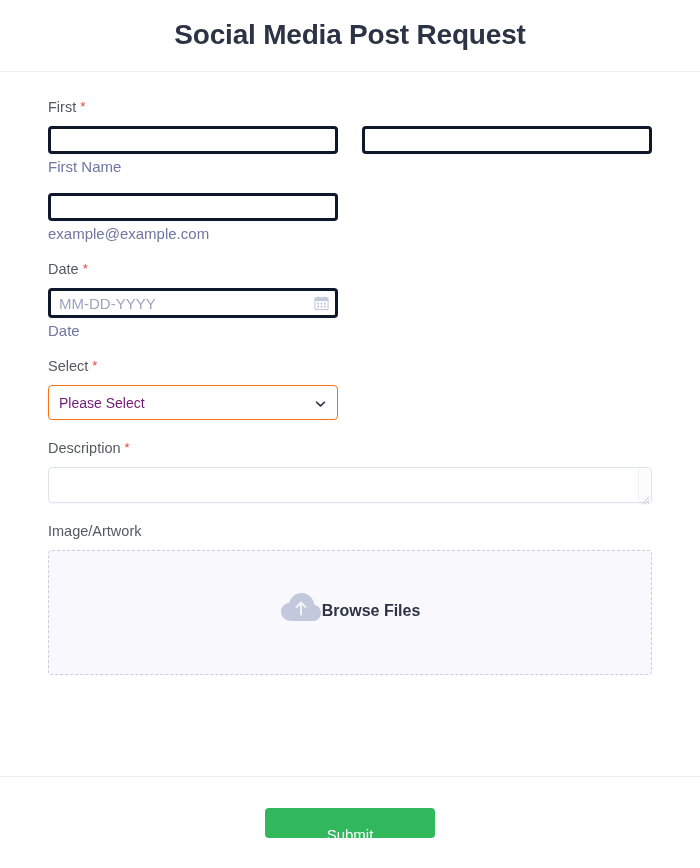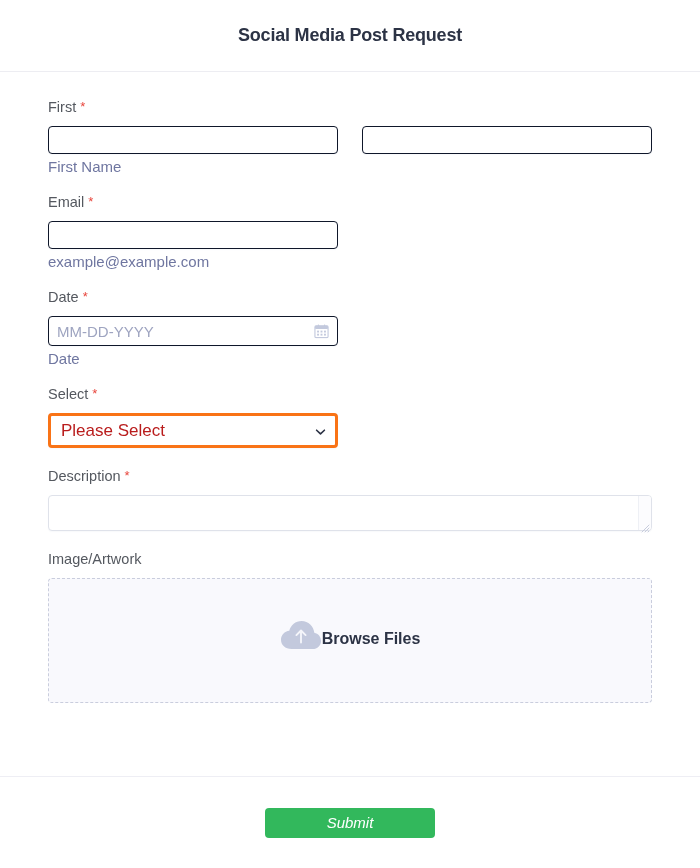--- a/index.html
+++ b/index.html
@@ -27,21 +27,21 @@
   
   .form-header {
     height: 72px;
     box-sizing: border-box;
     border-bottom: 1px solid #ededf2;
     display: flex;
     align-items: center;
     justify-content: center;
   }
   .form-title {
-    font-size: 18px;
+    font-size: 28px;
     font-weight: bold;
     color: #2c3345;
     letter-spacing: -0.2px;
     text-align: center;
     line-height: 1.1;
   }
 
   
   .form-body {
     flex: 1 1 auto;
@@ -71,21 +71,21 @@
     color: #6f76a0;
     margin-top: 6px;
     line-height: 14px;
     display: block;
   }
 
   
   .txt {
     box-sizing: border-box;
     height: 28px;
-    border: 1px solid #0f172a;
+    border: 3px solid #0f172a;
     border-radius: 4px;
     background: #ffffff;
     font-family: "Liberation Sans", sans-serif;
     font-size: 14px;
     color: #2c3345;
     padding: 8px 8px;
     outline: none;
     box-shadow: 0 1px 1px rgba(140,150,180,0.06);
   }
   .txt::placeholder { color: #9ea4c0; }
@@ -122,28 +122,28 @@
 
   
   .sel-wrap {
     position: relative;
     width: 290px;
   }
   .sel-box {
     box-sizing: border-box;
     width: 290px;
     height: 35px;
-    border: 3px solid #f97316;
+    border: 1px solid #f97316;
     border-radius: 4px;
     background: #ffffff;
     display: flex;
     align-items: center;
     padding: 0 10px;
-    font-size: 17px;
-    color: #b91c1c;
+    font-size: 14px;
+    color: #701a75;
     box-shadow: 0 1px 1px rgba(140,150,180,0.06);
   }
   .chev {
     position: absolute;
     right: 11px;
     top: 50%;
     transform: translateY(-50%);
     width: 13px;
     height: 13px;
   }
@@ -231,22 +231,21 @@
     height: 30px;
     background: #32b85c;
     border: none;
     border-radius: 4px;
     color: #ffffff;
     font-family: "Liberation Sans", sans-serif;
     font-size: 15px;
     line-height: 30px;
     text-align: center;
     cursor: pointer;
-    padding: 0;
-    font-style: italic;
+    padding: 12px;
   }
 </style>
 </head>
 <body>
 
 <div class="form-page">
 
   <div class="form-header">
     <div class="form-title">Social Media Post Request</div>
   </div>
@@ -262,23 +261,20 @@
           <input class="txt" type="text" placeholder="" style="">
           <span class="sub-label">First Name</span>
         </div>
         <div class="col">
           <input class="txt" type="text" placeholder="" style="">
         </div>
       </div>
     </div>
 
     <div class="field">
-      <span class="field-label">
-        <span>Email</span><span class="req">*</span>
-      </span>
       <input class="txt w-290" type="text" placeholder="" style="">
       <span class="sub-label">example@example.com</span>
     </div>
 
     <div class="field">
       <span class="field-label">
         <span>Date</span><span class="req">*</span>
       </span>
       <div class="date-wrap">
         <input class="txt" type="text" placeholder="MM-DD-YYYY" style="">

